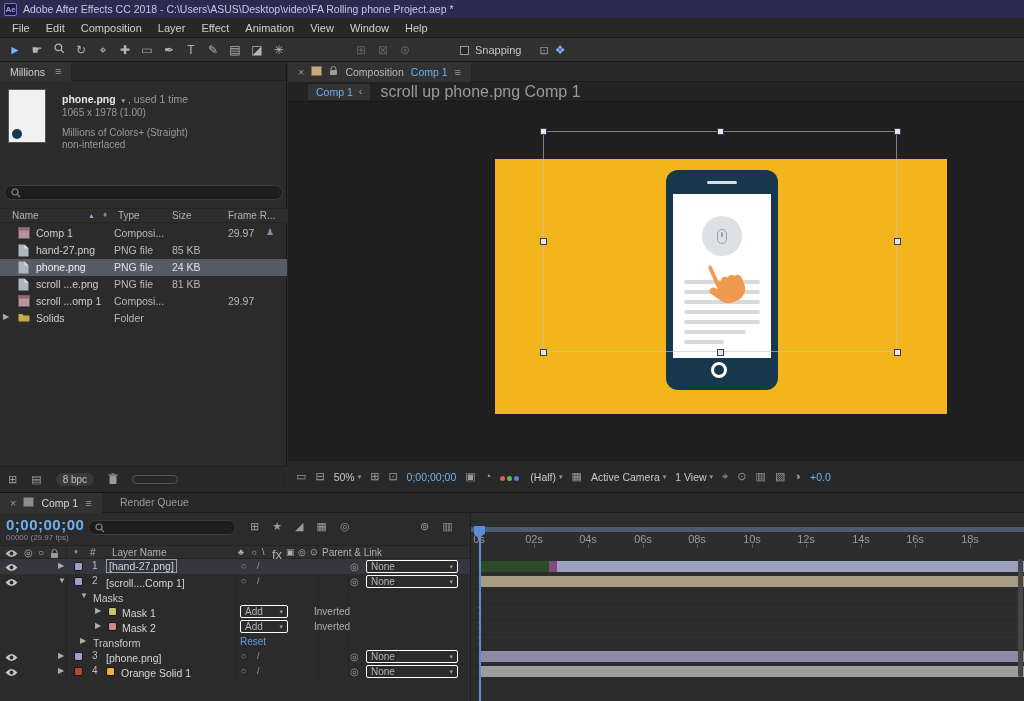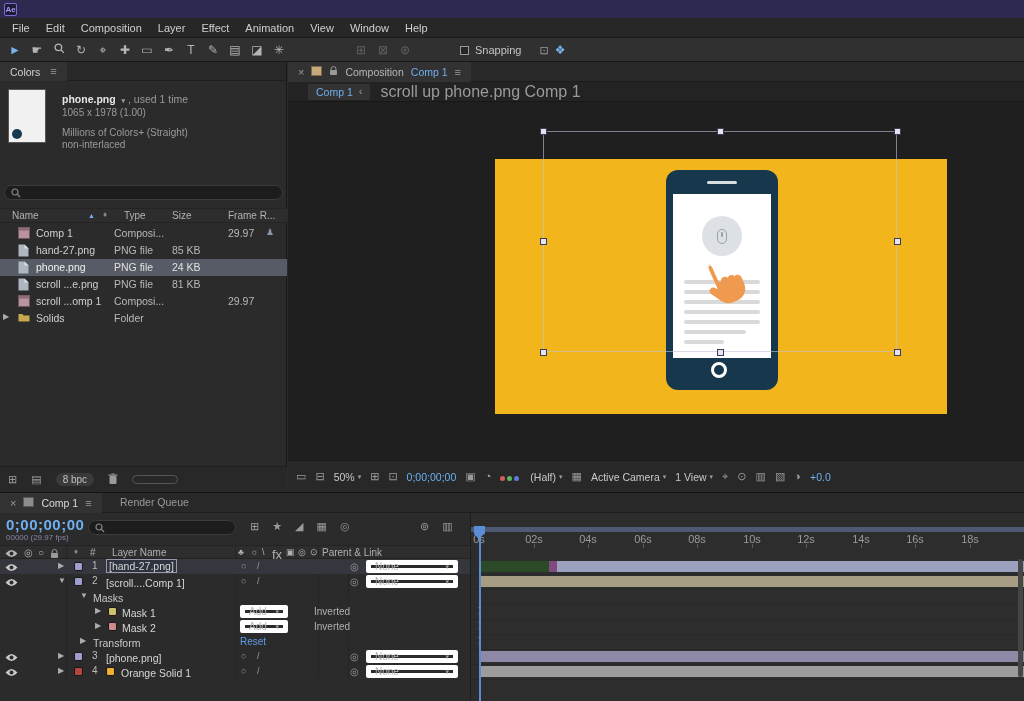--- a/index.html
+++ b/index.html
@@ -106,21 +106,21 @@
   .tr{position:absolute;left:0;width:470px;height:15px;font-size:10.5px;color:#d6d6d6}
   .tr.sel{background:#36363e}
   .tr .eye{position:absolute;left:5px;top:3px}
   .tr .exp{position:absolute;top:2px;font-size:8px;color:#adadad}
   .tr .sw{position:absolute;top:3px;width:9px;height:9px;border-radius:2px;border:1px solid #191919}
   .tr .num{position:absolute;left:92px;top:1px;font-size:10px;color:#bcbcbc}
   .tr .nm{position:absolute;top:3px;white-space:nowrap}
   .nm.boxed{border:1px solid #9a9aa8;background:#2f3340;padding:0 2px;top:0}
   .tr .swg{position:absolute;top:2px;color:#9a9a9a;font-size:9px}
   .tr .pick{position:absolute;left:350px;top:2px;color:#9a9a9a;font-size:10px}
-  .dd{position:absolute;top:1px;height:13px;background:#2b2b2b;border:5px solid #ffffff;border-radius:2px;
+  .dd{position:absolute;top:1px;height:13px;background:#2b2b2b;border:1px solid #ffffff;border-radius:2px;
     font-size:10px;color:#b4b4b4;display:flex;align-items:center;justify-content:space-between;padding:0 4px}
   .dd-parent{left:366px;width:92px}
   .dd-mask{left:240px;width:48px}
   .inv{position:absolute;left:314px;top:2px;font-size:10px;color:#b0b0b0}
   .reset{position:absolute;left:240px;top:2px;font-size:10px;color:#5f9ceb}
   .grouplab{color:#c8c8c8}
 
   
   #tl-right{position:absolute;left:470px;top:20px;width:554px;height:189px;background:#2d2d2d;
     border-left:1px solid #1e1e1e;overflow:hidden}
@@ -137,20 +137,21 @@
     border-left:5.5px solid transparent;border-right:5.5px solid transparent;border-top:5px solid #5b8dd6}
   .vscroll{position:absolute;left:547px;top:46px;width:5px;height:118px;background:#464646;border-radius:2px}
 </style>
 </head>
 <body>
 
 <div id="app">
 
   <div id="titlebar">
     <span class="ae-badge">Ae</span>
+    <span class="title-text">Adobe After Effects CC 2018 - C:\Users\ASUS\Desktop\video\FA Rolling phone Project.aep *</span>
   </div>
 
   <div id="menubar">
     <span class="menu-item">File</span>
     <span class="menu-item">Edit</span>
     <span class="menu-item">Composition</span>
     <span class="menu-item">Layer</span>
     <span class="menu-item">Effect</span>
     <span class="menu-item">Animation</span>
     <span class="menu-item">View</span>
@@ -184,21 +185,21 @@
       <span class="chk"></span>
       <span style="color:#c5c5c5">Snapping</span>
       <span class="g" style="margin-left:12px">⊡</span>
       <span style="color:#7ab4f0;font-size:12px">❖</span>
     </div>
   </div>
 
   <div id="project">
     <div class="tabstrip">
       <div class="ptab">
-        <span>Colors</span>
+        <span>Millions</span>
         <span class="g">≡</span>
       </div>
     </div>
 
     <div class="thumb">
         <span class="dot"></span>
       </div>
     <div class="pv1">
       <span>phone.png</span>
       <span class="car">▾</span>
@@ -212,21 +213,21 @@
       <svg width="10" height="10" viewBox="0 0 10 10">
           <circle cx="4" cy="4" r="3" fill="none" stroke="#8a8a8a" stroke-width="1.2"></circle>
           <line x1="6.2" y1="6.2" x2="9" y2="9" stroke="#8a8a8a" stroke-width="1.2"></line>
         </svg>
     </div>
 
     <div class="pheader">
       <span style="left:12px">Name</span>
       <span style="left:88px;color:#6eb0f0;font-size:7px;top:3px">▲</span>
       <span style="left:103px;color:#8a8a8a;font-size:8px">♦</span>
-      <span style="left:124px">Type</span>
+      <span style="left:118px">Type</span>
       <span style="left:172px">Size</span>
       <span style="left:228px">Frame R...</span>
     </div>
 
     <div class="prow" style="top:163px">
       <span class="picon"><svg width="12" height="12" viewBox="0 0 12 12">
             <rect x=".5" y=".5" width="11" height="11" fill="#b9939e" stroke="#6b5560"></rect>
             <rect x=".5" y=".5" width="11" height="3" fill="#8d6b76"></rect>
           </svg></span>
       <span class="pname">Comp 1</span>

